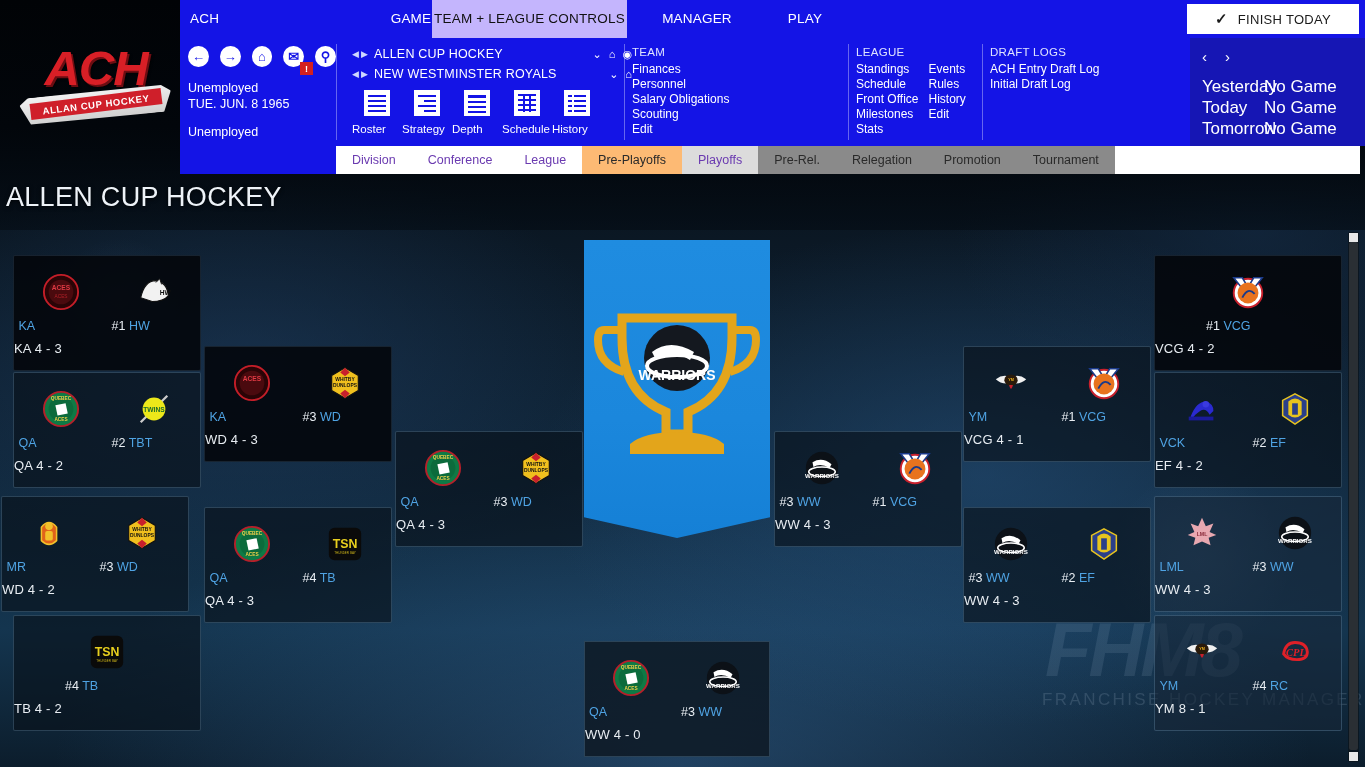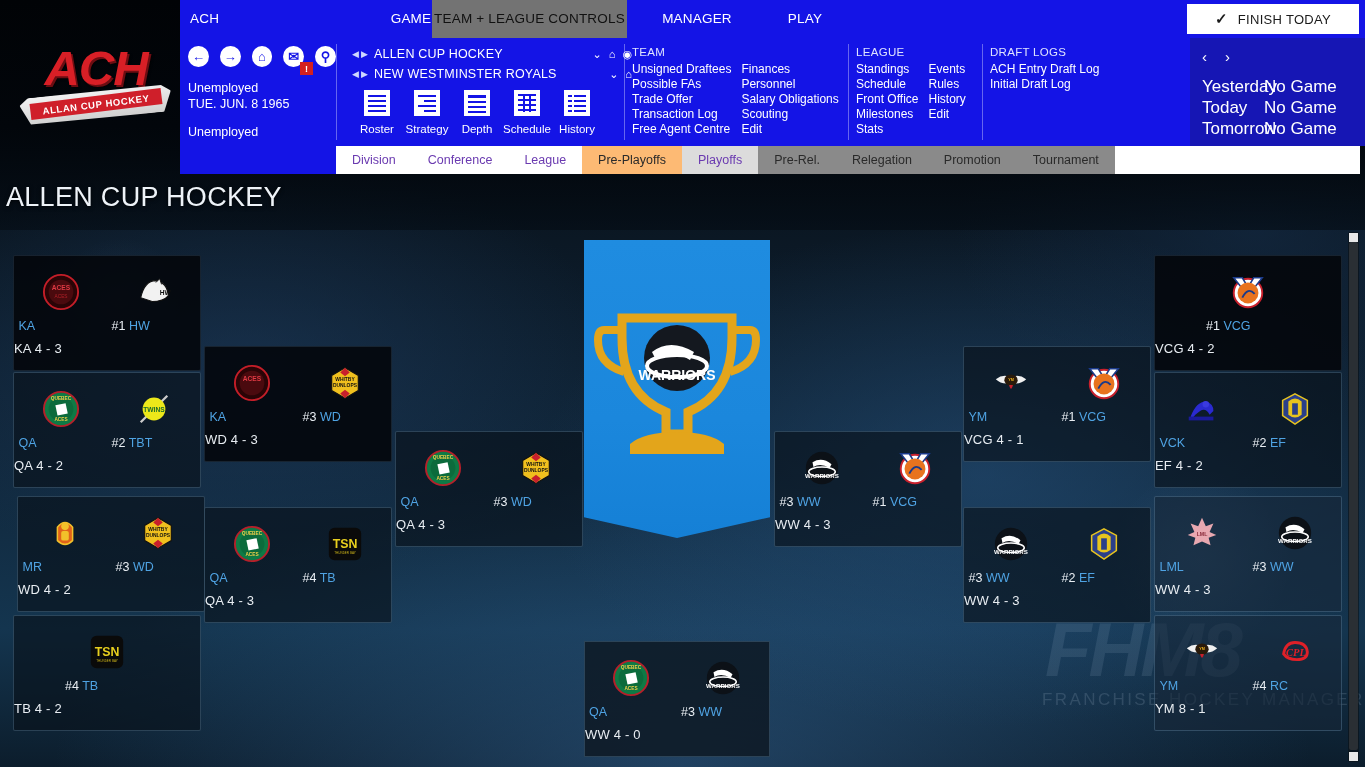--- a/index.html
+++ b/index.html
@@ -52,21 +52,21 @@
     position:absolute; left:180px; top:0; width:1185px; height:38px;
     background:#1414e6;
   }
   .menubar-tab{
     position:absolute; top:0; height:38px; line-height:38px;
     color:#fff; font-size:13.5px; text-align:center; letter-spacing:.2px;
     cursor:pointer;
   }
   .menubar-tab.app{ left:10px; width:70px; text-align:left; }
   .menubar-tab.active{
-    background:#737373; color:#111; font-weight:normal;
+    background:#c4b5fd; color:#111; font-weight:normal;
   }
   .finish-btn{
     position:absolute; right:6px; top:4px; width:172px; height:30px;
     background:#fff; color:#1a1a1a; font-size:13px;
     display:flex; align-items:center; justify-content:center; gap:10px;
     cursor:pointer; letter-spacing:.3px;
   }
   .finish-btn .chk{ font-size:15px; font-weight:bold; }
 
   
@@ -100,21 +100,21 @@
   
   .teamsel{ position:absolute; left:172px; top:6px; width:280px; color:#fff; }
   .tsrow{ display:flex; align-items:center; height:20px; font-size:12.5px; }
   .arrows{ color:#cfd8ff; font-size:9px; letter-spacing:2px; width:22px; cursor:pointer; }
   .tsname{ flex:1; letter-spacing:.2px; cursor:pointer; }
   .tsicons{ display:flex; gap:7px; align-items:center; color:#fff; font-size:11px; }
   .tsicons span{ cursor:pointer; }
 
   .modebtns{ position:absolute; left:172px; top:52px; display:flex; gap:0; }
   .modebtn{
-    width:50px; text-align:center; color:#fff; cursor:pointer;
+    width:50px; color:#fff; cursor:pointer;
   }
   .modebtn .gly{
     width:26px; height:26px; margin:0 auto 3px; background:#fff;
     display:block; position:relative;
   }
   .modebtn .gly i{ position:absolute; background:#1414e6; display:block; }
   .modebtn .lbl{ font-size:11.5px; }
 
   
   .mcol{ position:absolute; top:8px; color:#fff; }
@@ -359,27 +359,20 @@
             <i style="left:10px;top:20px;width:12px;height:2px;"></i>
         </span>
         <span class="lbl">History</span>
       </div>
     </div>
 
     <div class="mcol" style="left:452px;">
       <div class="mhead">TEAM</div>
       <div class="twocol">
         <div class="mlist">
-          <div>Unsigned Draftees</div>
-          <div>Possible FAs</div>
-          <div>Trade Offer</div>
-          <div>Transaction Log</div>
-          <div>Free Agent Centre</div>
-        </div>
-        <div class="mlist">
           <div>Finances</div>
           <div>Personnel</div>
           <div>Salary Obligations</div>
           <div>Scouting</div>
           <div>Edit</div>
         </div>
       </div>
     </div>
 
     <div class="mcol" style="left:676px;">
@@ -499,21 +492,21 @@
                   <text x="20" y="23" font-size="7" fill="#1a6b2a" text-anchor="middle" font-family="sans-serif" font-weight="bold">TWINS</text>
                 </svg>
             </div>
             <div class="nm"><span class="seed">#2</span> <span class="abbr">TBT</span></div>
           </div>
         </div>
         <div class="result">QA 4 - 2</div>
       </div>
     </div>
 
-    <div class="card" style="left:17px;top:270px;width:188px;height:116px;">
+    <div class="card" style="left:1px;top:270px;width:188px;height:116px;">
       <div class="matchup">
         <div class="teams">
           <div class="team">
             <div class="logo-slot">
               <svg class="tl" viewBox="0 0 40 40">
                   <path d="M12 14 Q20 4 28 14 L28 28 Q20 36 12 28 Z" fill="#e0621a" stroke="#f2c12a" stroke-width="1.6"></path>
                   <circle cx="20" cy="13" r="4" fill="#f2c12a"></circle>
                   <rect x="16" y="18" width="8" height="10" rx="2" fill="#f2c12a"></rect>
                 </svg>
             </div>

